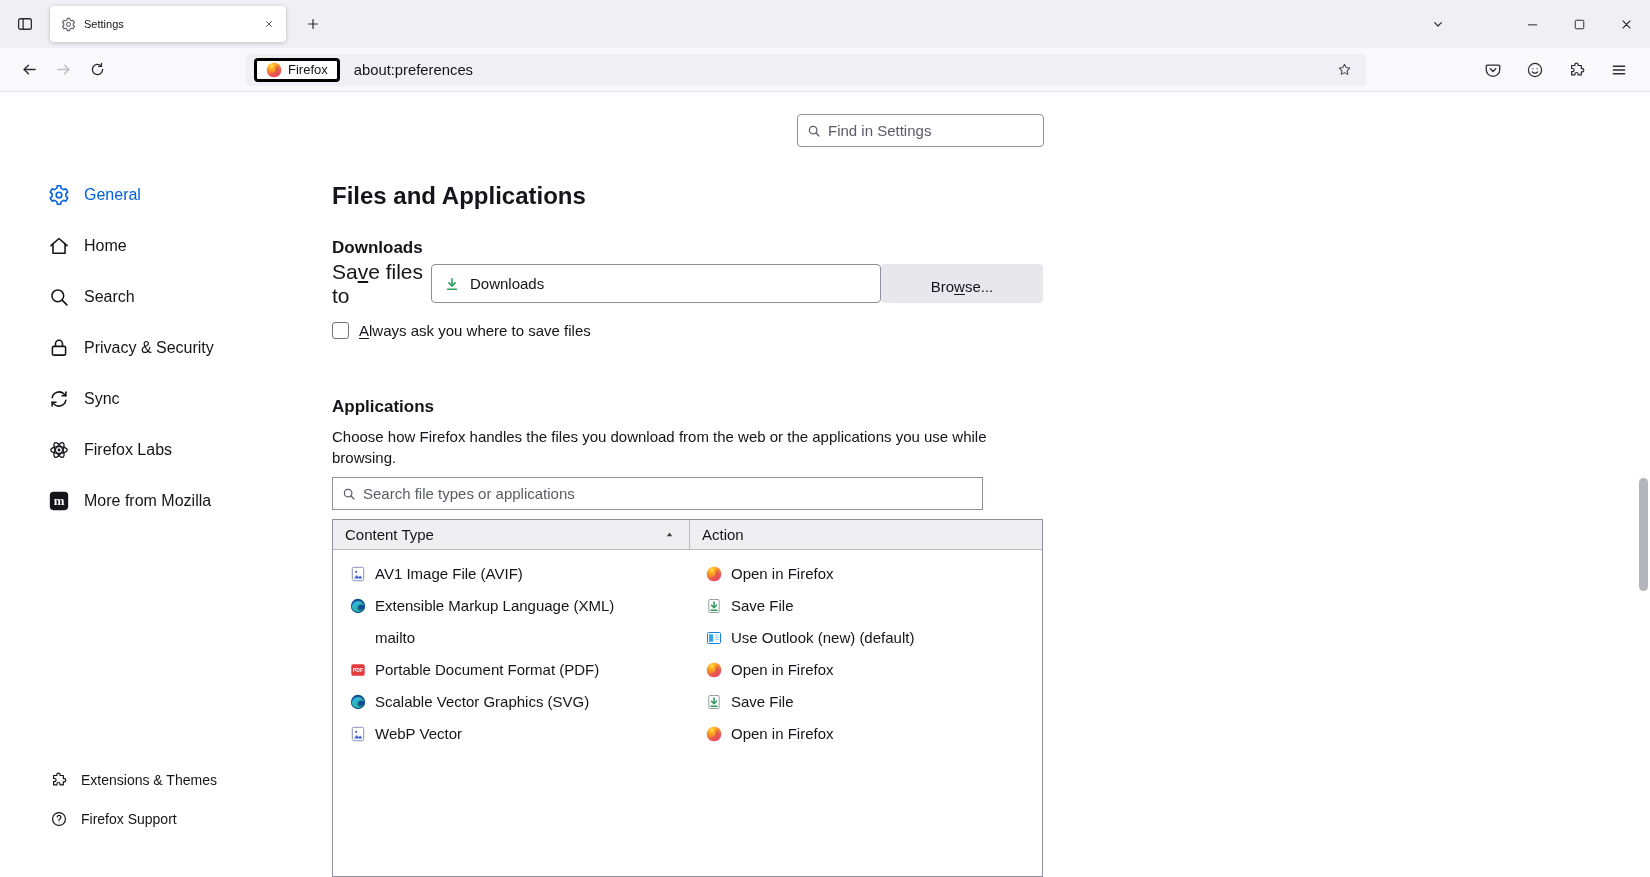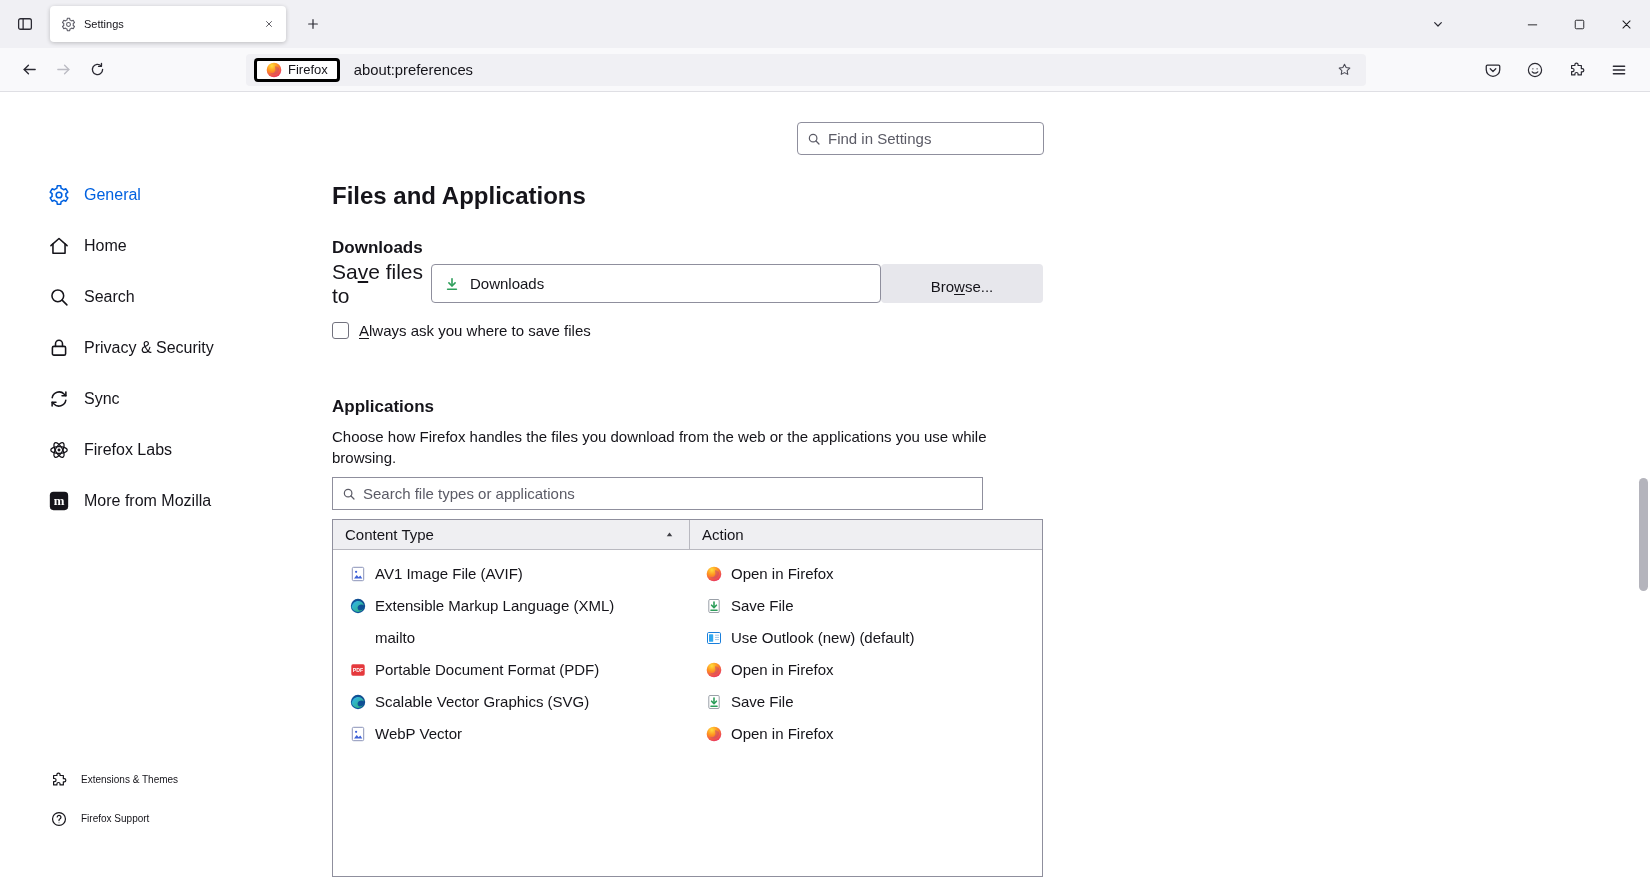--- a/index.html
+++ b/index.html
@@ -33,30 +33,30 @@
   .search-chip{height:24px;background:#fff;border:3px solid #000000;border-radius:4px;display:flex;align-items:center;gap:6px;padding:0 9px;font-size:13px;flex:none;cursor:pointer}
   .chip-fx{width:16px;height:16px}
   .url-text{font-size:14.8px;margin-left:14px;flex:1;color:#15141a}
   .star-btn{width:28px;height:28px;display:flex;align-items:center;justify-content:center;color:#4a4a55}
   .toolbar-spacer{flex:1}
   .toolbar-actions{display:flex;gap:8px;margin-right:2px}
   .action-btn{width:34px;height:32px;border-radius:4px;display:flex;align-items:center;justify-content:center;color:#2b2a33}
 
   
   .content{position:absolute;top:92px;left:0;right:0;bottom:0;background:#fff}
-  .find-box{position:absolute;left:797px;top:30px;width:247px;height:33px;border:1px solid #8f8f9d;border-radius:4px;display:flex;align-items:center;padding:0 9px;gap:7px;background:#fff}
+  .find-box{position:absolute;left:797px;top:22px;width:247px;height:33px;border:1px solid #8f8f9d;border-radius:4px;display:flex;align-items:center;padding:0 9px;gap:7px;background:#fff}
   .find-box input,.apps-search input{border:none;outline:none;flex:1;font-size:15px;font-family:inherit;color:#15141a;background:transparent}
   input::placeholder{color:#5b5b66;opacity:1}
 
   .sidebar{position:absolute;left:0;top:0;width:300px;height:100%}
   .side-list{position:absolute;left:0;top:77px;width:100%}
   .side-item{display:flex;align-items:center;gap:14px;height:51px;padding-left:48px;font-size:16px;color:#15141a;cursor:pointer}
   .side-item.active{color:#0061e0}
   .side-footer{position:absolute;left:0;top:668px;width:100%}
-  .side-footer .side-item{height:39px;font-size:10px;gap:13px;padding-left:50px}
+  .side-footer .side-item{height:39px;font-size:14px;gap:13px;padding-left:50px}
 
   .main{position:absolute;left:332px;top:0;width:711px}
   .page-title{position:absolute;top:90px;left:0;font-size:24px;font-weight:700}
   .h-downloads{position:absolute;top:146px;left:0;font-size:17px;font-weight:700}
   .h-apps{position:absolute;top:305px;left:0;font-size:17px;font-weight:700}
   .save-row{position:absolute;top:172px;left:0;width:711px;height:39px;display:flex;align-items:center}
   .save-label{font-size:21px;width:99px}
   .folder-field{width:450px;height:39px;border:1px solid #8f8f9d;border-radius:4px;background:#fff;display:flex;align-items:center;gap:10px;padding:0 12px;font-size:15px}
   .browse-btn{margin-left:auto;width:162px;height:39px;background:#e7e7ec;border-radius:4px;font-size:15px;color:#15141a}
   .check-row{position:absolute;top:223px;left:0;display:flex;align-items:center;gap:10px;height:30px;cursor:pointer}

